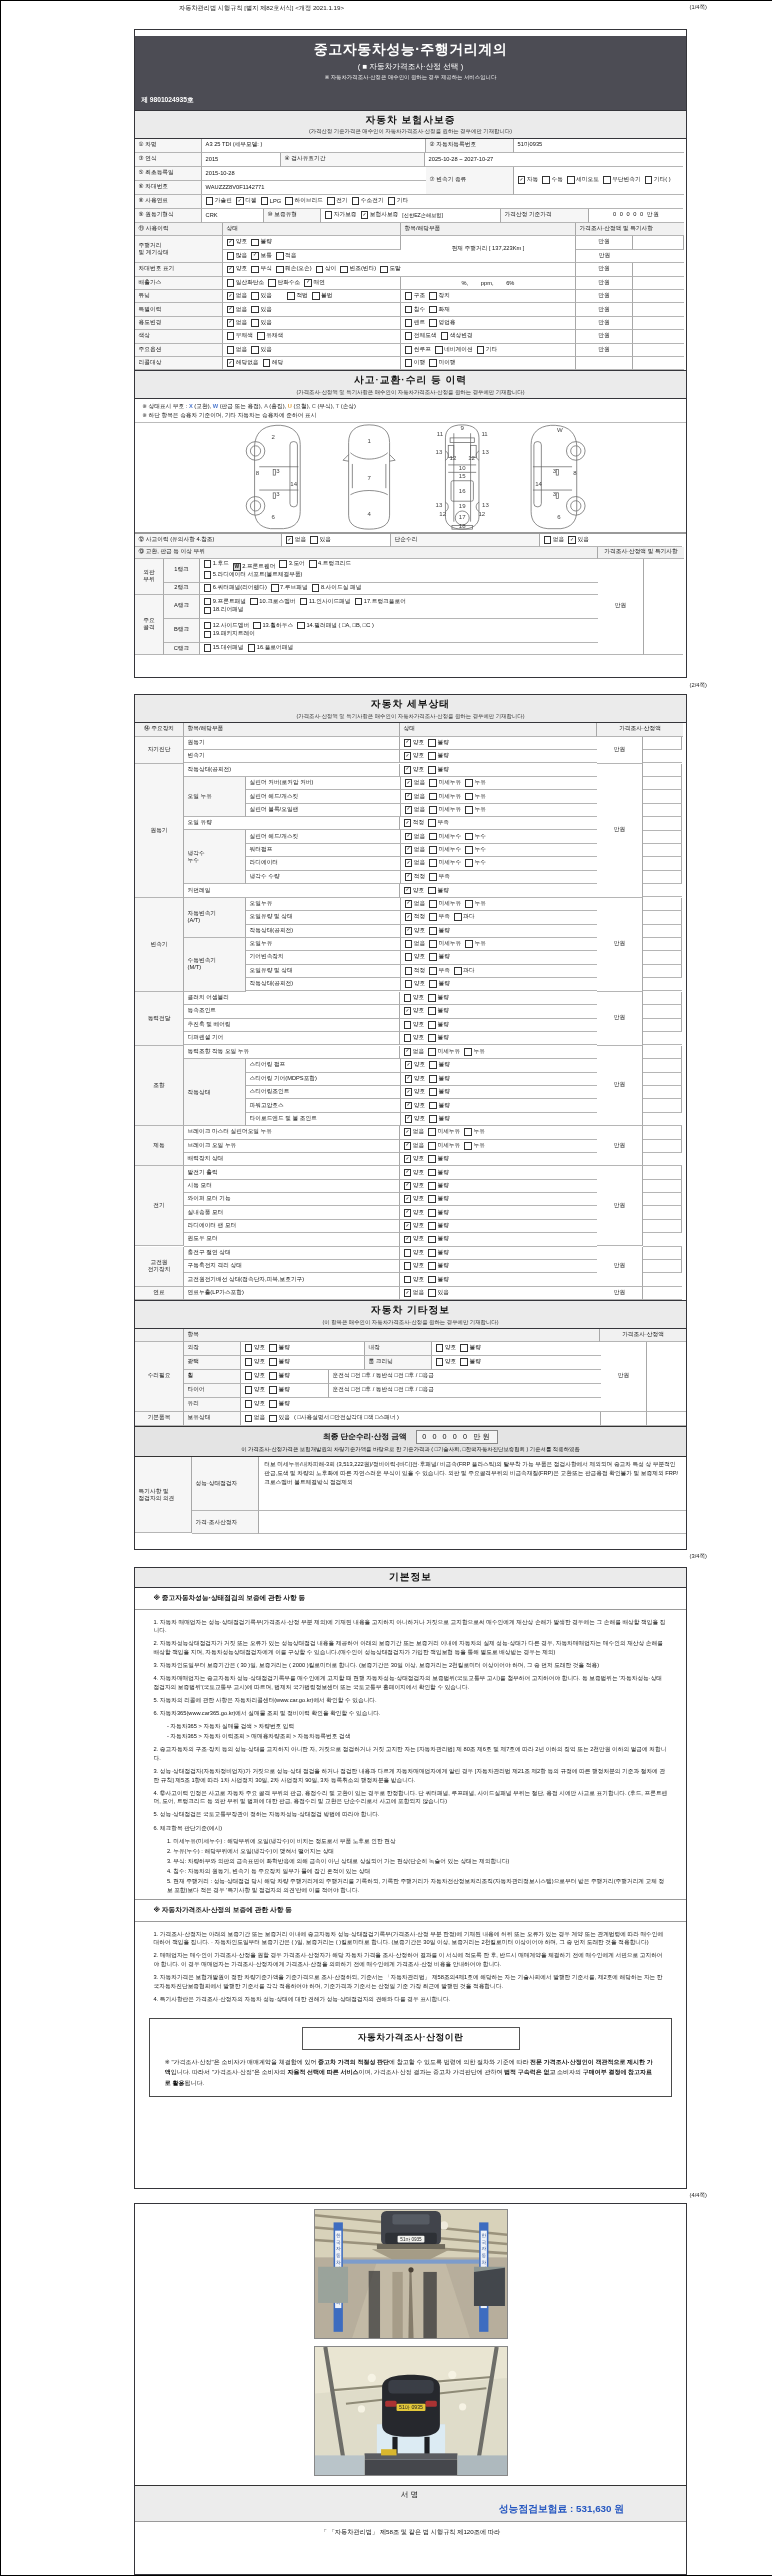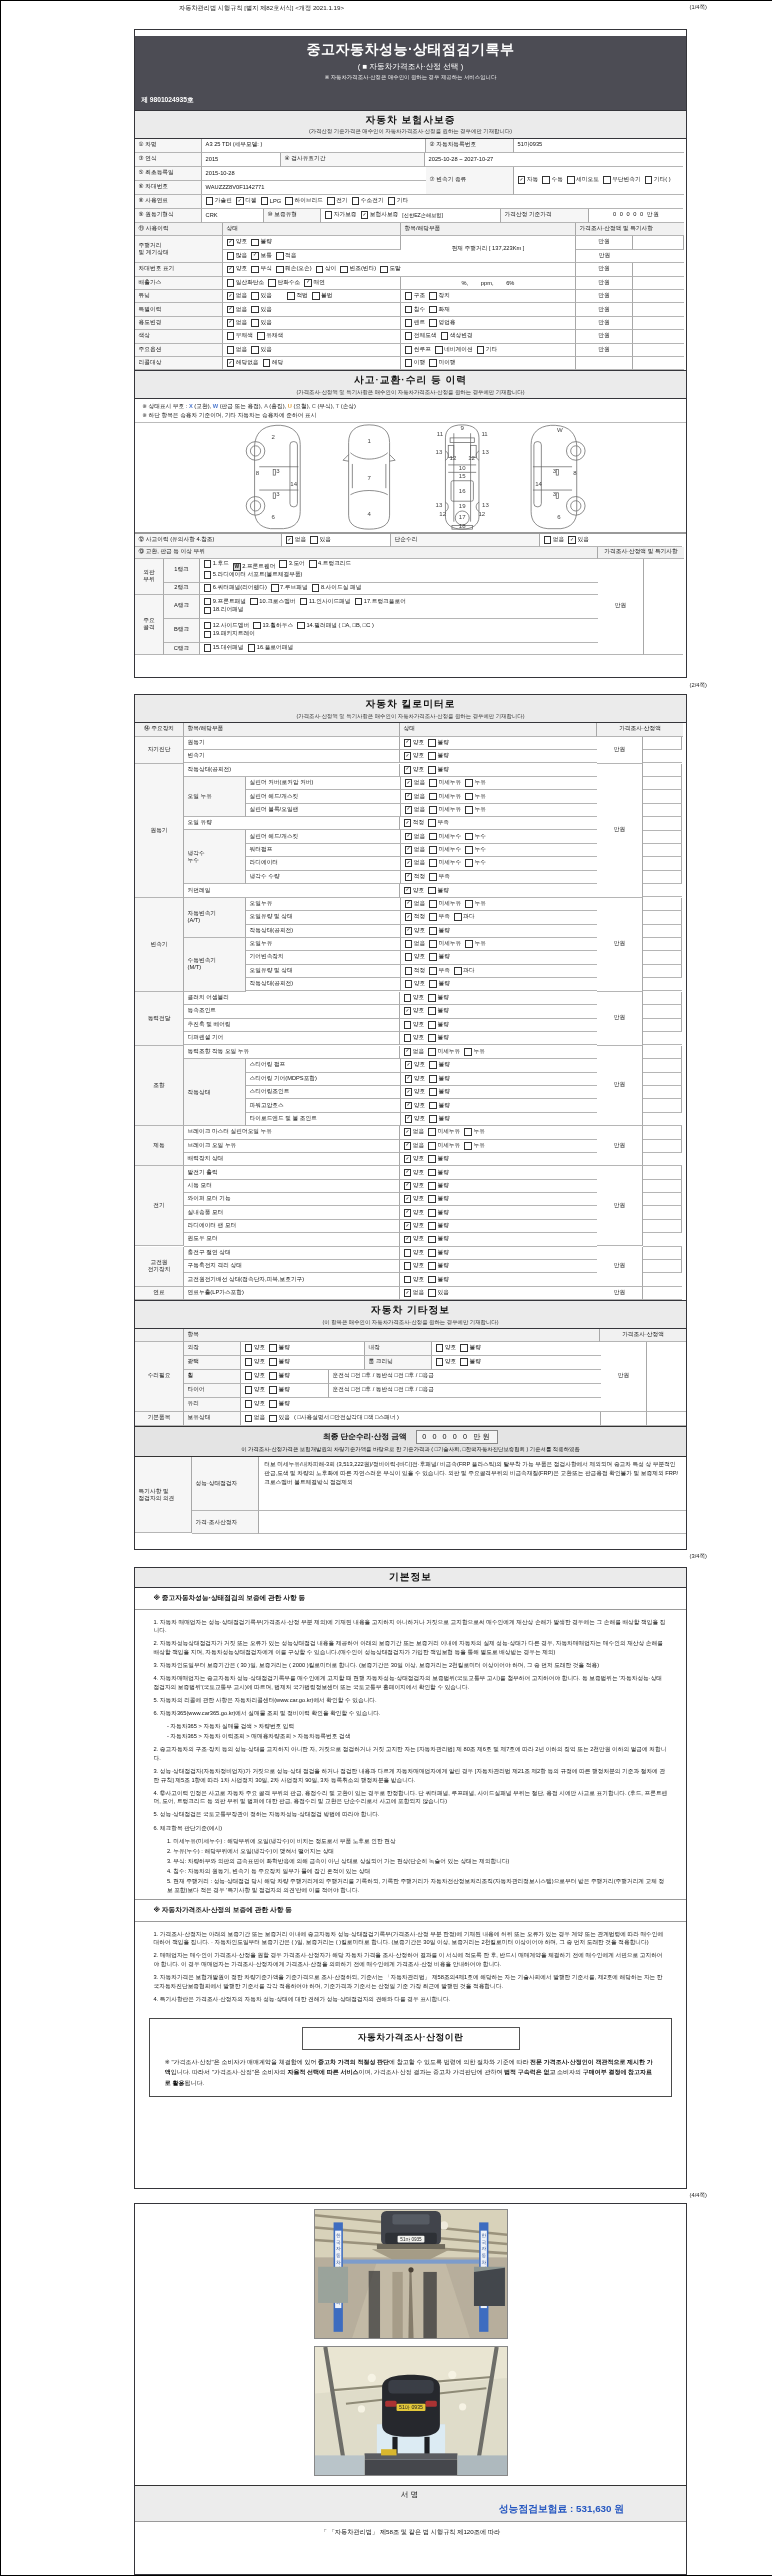--- a/index.html
+++ b/index.html
@@ -57,21 +57,21 @@
 </style>
 </head>
 <body>
 
 <div class="abs meta" style="left:178px;top:3.1px">자동차관리법 시행규칙 [별지 제82호서식] &lt;개정 2021.1.19&gt;</div>
 <div class="abs marker" style="left:134px;top:3.1px;width:572px">(1/4쪽)</div>
 
 <div class="pagebox" style="top:28px;height:649px">
   <div class="dark" style="height:60px;position:relative">
     <div class="whiterule"></div>
-    <div class="doc-title">중고자동차성능·상태점검기록부</div>
+    <div class="doc-title">중고자동차성능·주행거리계의</div>
     <div class="doc-sub">( ■ 자동차가격조사·산정 선택 )</div>
     <div class="doc-note">※ 자동차가격조사·산정은 매수인이 원하는 경우 제공하는 서비스입니다</div>
   </div>
   <div class="dark doc-no" style="height:11.3px">제 9801024935호</div>
 
   <div class="sechead">
     <div class="t">자동차 보험사보증</div>
     <div class="n">(가격산정 기준가격은 매수인이 자동차가격조사·산정을 원하는 경우에만 기재합니다)</div>
   </div>
 
@@ -703,21 +703,21 @@
         <div class="c ctr" style="width: 46px; height: 96px;">만원</div>
         <div class="c" style="width: 39px; height: 96px;"></div>
       </div>
     </div>
 </div>
 
 <div class="abs marker" style="left:134px;top:681px;width:572px">(2/4쪽)</div>
 
 <div class="pagebox" style="top:693px;height:856px">
   <div class="sechead" style="border-top:none">
-    <div class="t">자동차 킬로미터로</div>
+    <div class="t">자동차 세부상태</div>
     <div class="n">(가격조사·산정액 및 특기사항은 매수인이 자동차가격조사·산정을 원하는 경우에만 기재합니다)</div>
   </div>
   <div class="row colhdr" style="height:13.4px">
     <div class="c ctr" style="width:49px">
         <span>⑭ 주요장치</span>
       </div>
     <div class="c" style="width:216px">
         <span>항목/해당부품</span>
       </div>
     <div class="c" style="width:197px">

